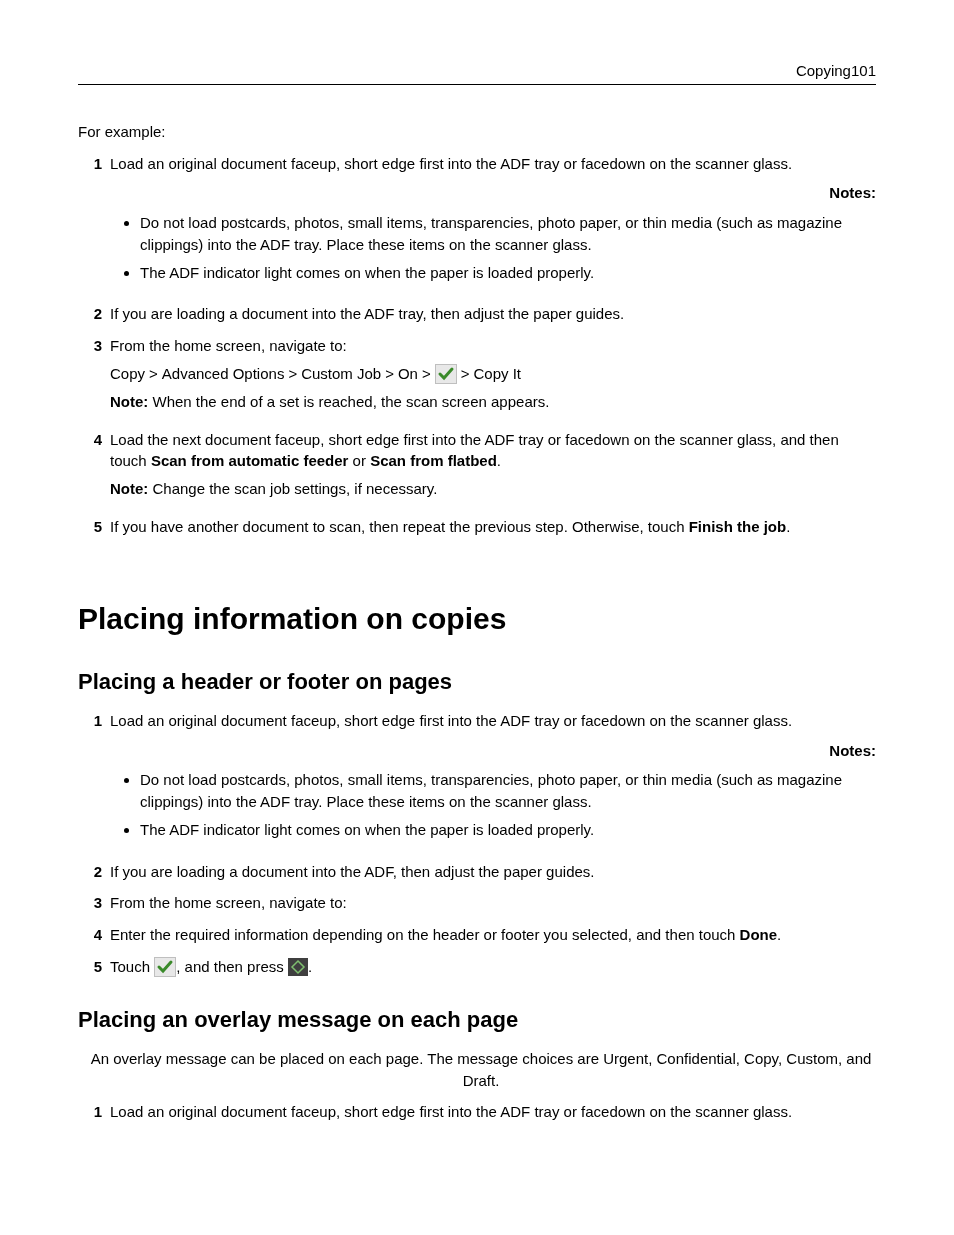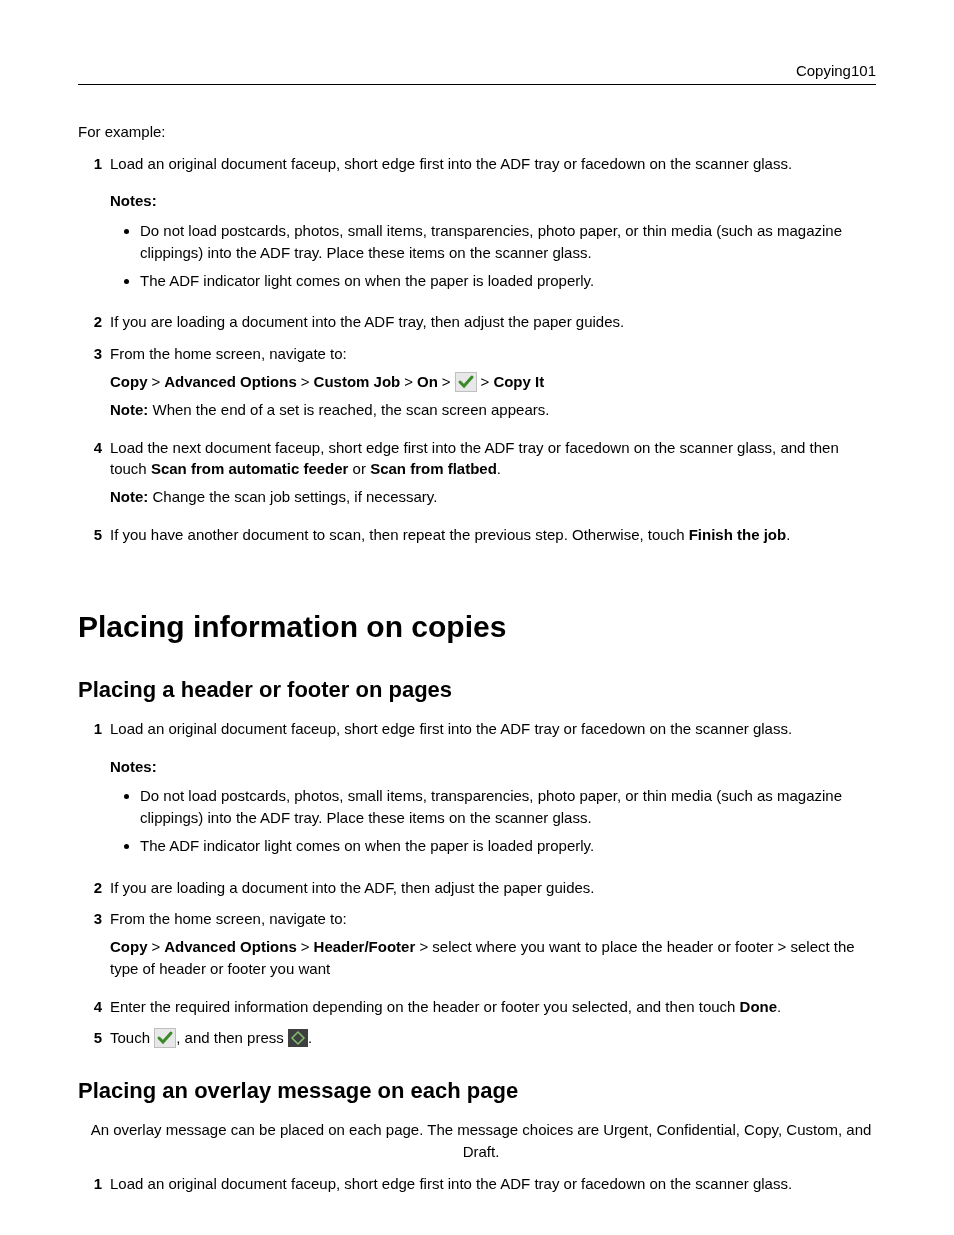--- a/index.html
+++ b/index.html
@@ -31,31 +31,32 @@
   ol.steps > li .num {
     width: 24px;
     flex-shrink: 0;
     font-weight: bold;
     text-align: right;
     padding-right: 8px;
   }
   ol.steps > li .body { flex: 1; }
   .notes-label {
     font-weight: bold;
-    margin-top: 16px;
+    margin-top: 8px;
     margin-bottom: 8px;
+    text-align: right;
   }
   ul.notes {
     list-style: disc;
     padding-left: 30px;
     margin: 6px 0 10px 0;
   }
   ul.notes li { margin-bottom: 6px; }
   .nav-path { margin: 6px 0 6px 0; }
-  .nav-path .b { font-weight: bold; }
+  .nav-path .b { font-weight: normal; }
   .nav-sep { padding: 0 4px; }
   .inline-note { margin: 6px 0; }
   .inline-note .b { font-weight: bold; }
   .check-icon {
     display: inline-block;
     width: 20px;
     height: 18px;
     background: #e8e8e8;
     border: 1px solid #bfbfbf;
     vertical-align: middle;
@@ -154,23 +155,20 @@
     </div>
   </li>
   <li>
     <span class="num">2</span>
     <div class="body">If you are loading a document into the ADF, then adjust the paper guides.</div>
   </li>
   <li>
     <span class="num">3</span>
     <div class="body">
       <div>From the home screen, navigate to:</div>
-      <div class="nav-path">
-        <span class="b">Copy</span><span class="nav-sep">&gt;</span><span class="b">Advanced Options</span><span class="nav-sep">&gt;</span><span class="b">Header/Footer</span><span> &gt; select where you want to place the header or footer &gt; select the type of header or footer you want</span>
-      </div>
     </div>
   </li>
   <li>
     <span class="num">4</span>
     <div class="body"><span>Enter the required information depending on the header or footer you selected, and then touch </span><span class="b">Done</span><span>.</span></div>
   </li>
   <li>
     <span class="num">5</span>
     <div class="body"><span>Touch </span><span class="check-icon"><svg width="20" height="18" viewBox="0 0 20 18">
             <path d="M4 9 L8 13 L16 4" stroke="#3a8a2a" stroke-width="3" fill="none" stroke-linecap="round"></path>

